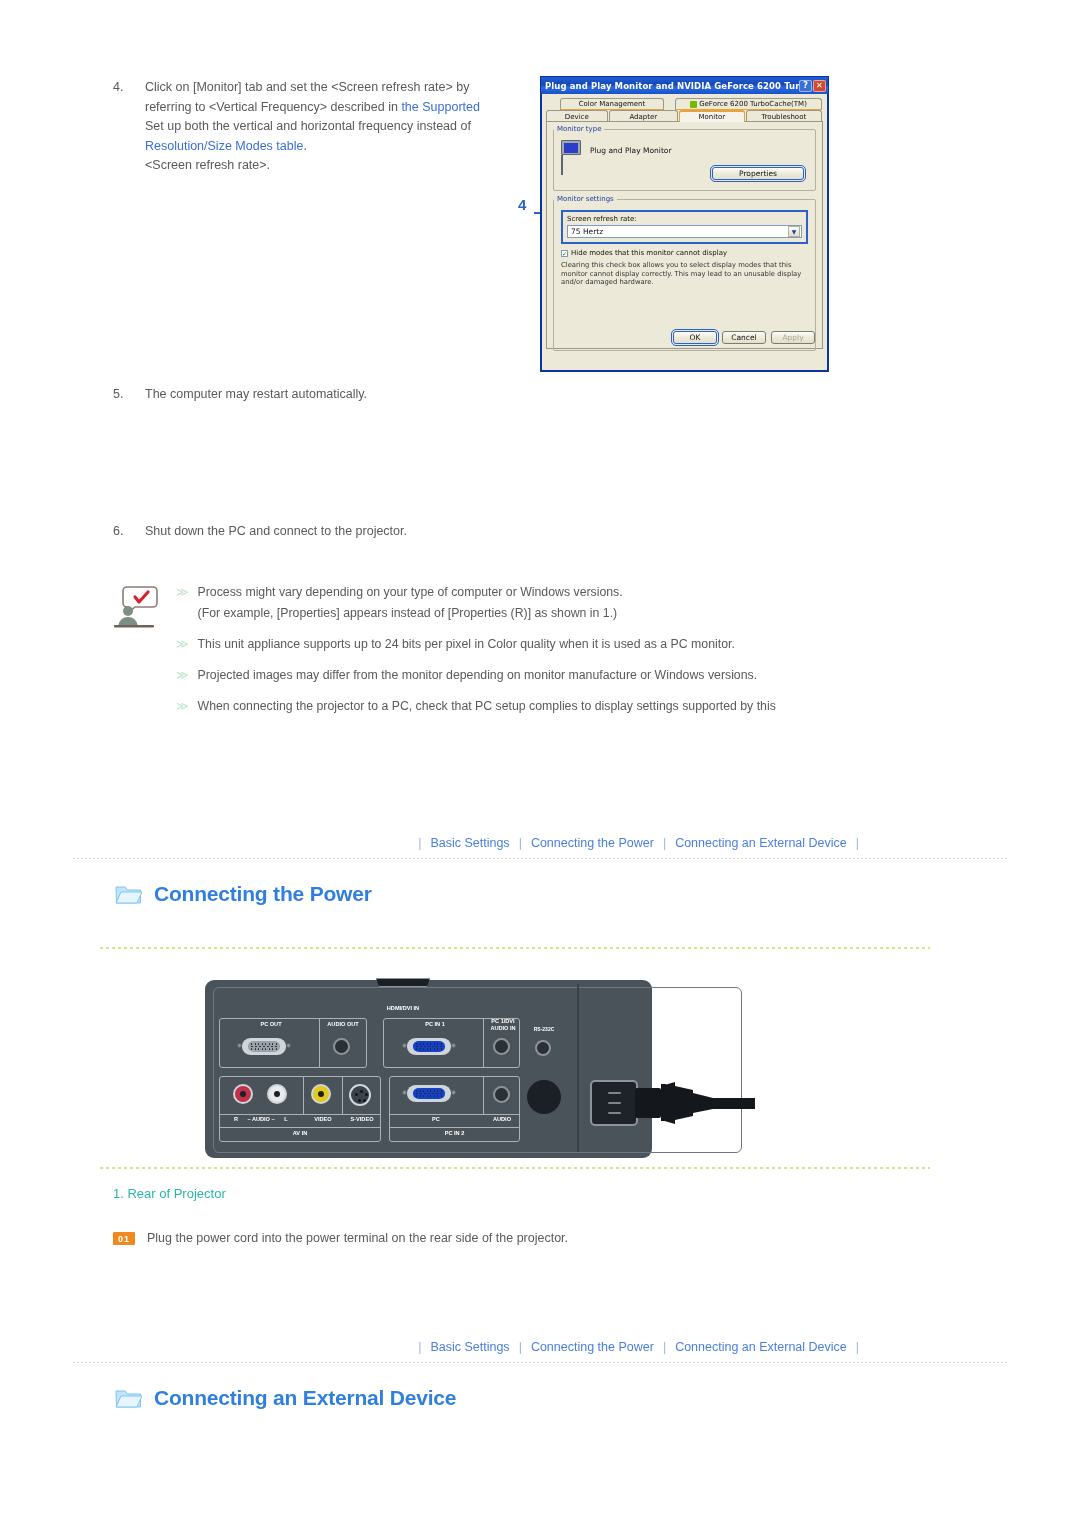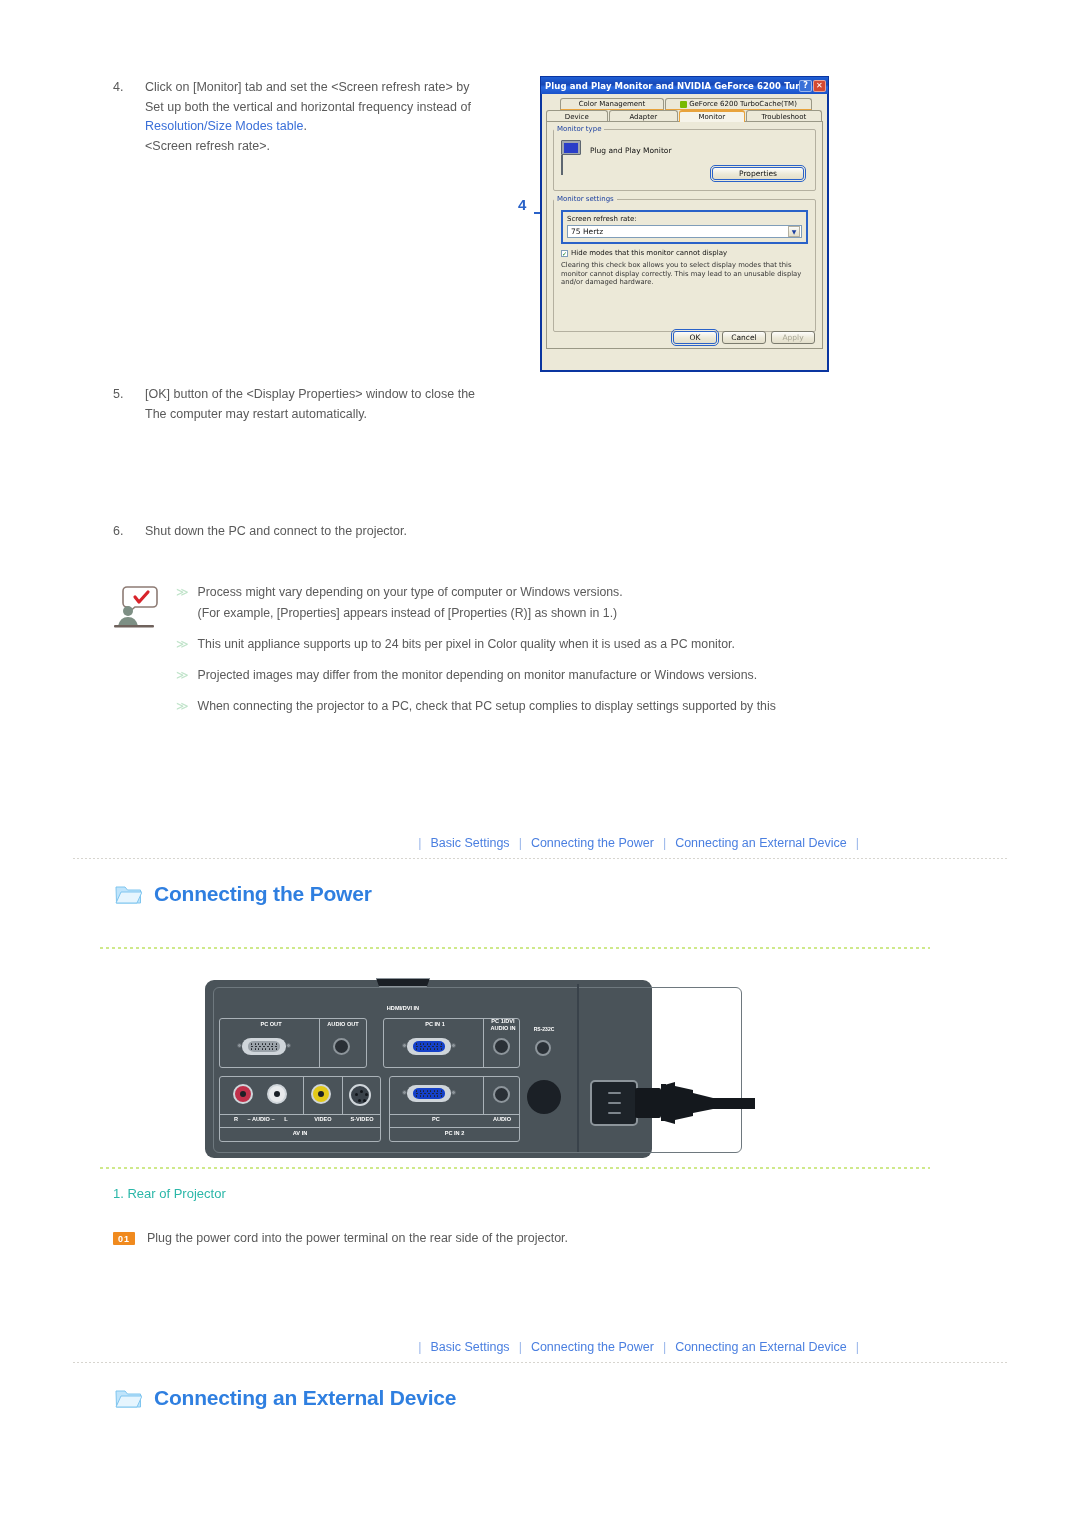--- a/index.html
+++ b/index.html
@@ -44,21 +44,21 @@
     width:13px; height:12px; border-radius:2px;
     font-size:8px; font-weight:bold; color:#fff;
     display:flex; align-items:center; justify-content:center;
     border:1px solid rgba(255,255,255,.5);
   }
   .xp-b.help { background:#3a71d8; }
   .xp-b.close { background:#d34a33; }
 
   .xp-body { padding:4px 5px 5px 5px; }
 
-  .tabrow { display:flex; height:12px; font-size:7px; color:#111; }
+  .tabrow { display:flex; height:12px; font-size:7px; color:#111;justify-content:space-between; }
   .tabrow.r1 { padding-left:14px; }
   .tab {
     background:#ece9d8;
     border:1px solid #9a9886;
     border-bottom:none;
     border-radius:3px 3px 0 0;
     display:flex; align-items:center; justify-content:center;
     margin-right:1px;
     height:12px;
     white-space:nowrap;
@@ -268,20 +268,21 @@
   .subhead { position:absolute; font-size:13px; color:#2bb7a8; font-weight:normal; }
   .steptext { position:absolute; font-size:12.5px; color:#5a5a5a; }
 </style>
 </head>
 <body>
 
 <div class="step" style="left:113px; top:78px; width:400px;">
   <span class="num">4.</span>
   <span class="body">
     <div>Click on [Monitor] tab and set the &lt;Screen refresh rate&gt; by</div>
+    <div><span>referring to &lt;Vertical Frequency&gt; described in </span><span class="lnk">the Supported</span></div>
     <div>Set up both the vertical and horizontal frequency instead of</div>
     <div><span class="lnk">Resolution/Size Modes table</span><span>.</span></div>
     <div>&lt;Screen refresh rate&gt;.</div>
   </span>
 </div>
 
 <div class="callout4">4</div>
 <div class="callout-line"></div>
 
 <div class="xpwin">
@@ -316,21 +317,21 @@
           <span class="monicon">
             <span class="scr">
                 <i></i>
               </span><span class="base"></span>
           </span>
           <span class="mt">Plug and Play Monitor</span>
         </div>
         <div class="btn focus props">Properties</div>
       </div>
 
-      <div class="group" style="height:133px">
+      <div class="group" style="height:152px">
         <span class="glabel">Monitor settings</span>
 
         <div class="hl-refresh">
           <div class="fieldlbl">Screen refresh rate:</div>
           <div class="combo">
             <span class="val">75 Hertz</span>
             <span class="arrow">▼</span>
           </div>
         </div>
 
@@ -346,21 +347,20 @@
         <div class="btn">Cancel</div>
         <div class="btn dis">Apply</div>
       </div>
     </div>
   </div>
 </div>
 
 <div class="step" style="left:113px; top:385px; width:400px;">
   <span class="num">5.</span>
   <span class="body">
-    <div>[OK] button of the &lt;Display Properties&gt; window to close the</div>
     <div>The computer may restart automatically.</div>
   </span>
 </div>
 
 <div class="step" style="left:113px; top:522px; width:460px;">
   <span class="num">6.</span>
   <span class="body">
     <div>Shut down the PC and connect to the projector.</div>
   </span>
 </div>

